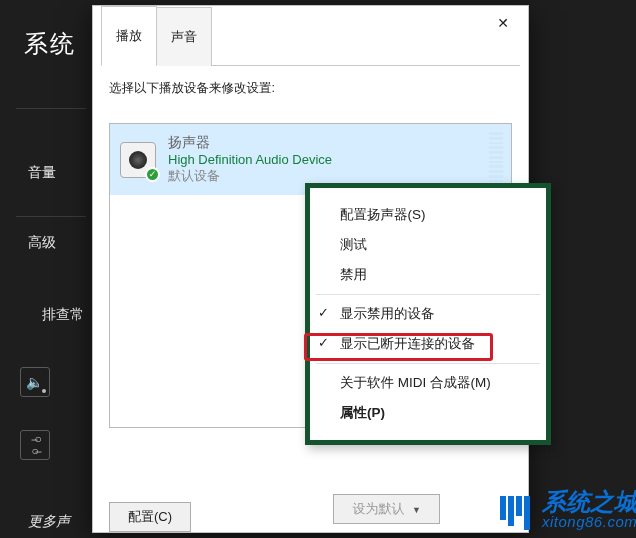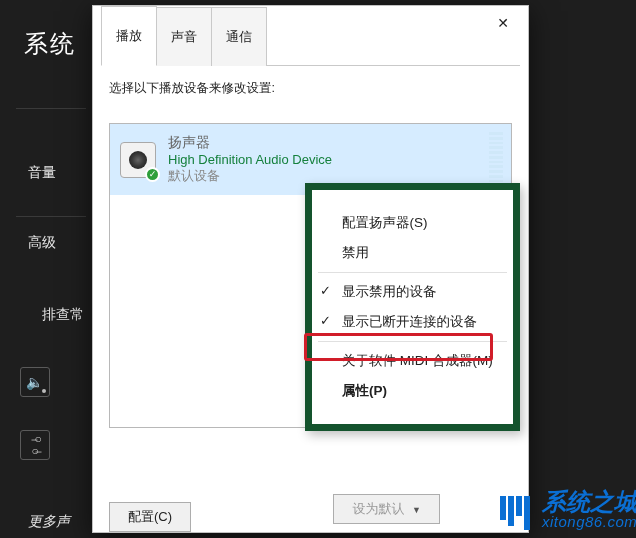--- a/index.html
+++ b/index.html
@@ -44,21 +44,21 @@
   .level-meter { position:absolute; right:8px; top:8px; bottom:8px; width:14px; display:flex; flex-direction:column-reverse; gap:2px; }
   .level-meter div { flex:1; background:#cfe8f9; }
 
   
   .bottom-row { display:flex; align-items:center; gap:10px; position:absolute; left:16px; bottom:0;justify-content:flex-end; }
   .btn { padding:5px 18px; font-size:13px; border:1px solid #adadad; background:#f0f0f0; color:#222; }
   .btn[data-disabled="true"] { color:#999; }
   .btn-arrow { font-size:9px; margin-left:4px; color:#555; }
 
   
-  .ctx { position:absolute; left:305px; top:183px; width:215px; background:#fff; border:7px solid #14532d; box-shadow:3px 4px 10px rgba(0,0,0,.25); padding:18px 0; z-index:10; }
+  .ctx { position:absolute; left:305px; top:183px; width:246px; background:#fff; border:5px solid #14532d; box-shadow:3px 4px 10px rgba(0,0,0,.25); padding:12px 0; z-index:10; }
   .ctx-item { padding:6px 8px 6px 30px; font-size:13.5px; color:#222; position:relative; }
   .ctx-item .check { position:absolute; left:8px; top:6px; font-size:13px; color:#222; }
   .ctx-sep { height:1px; background:#e0e0e0; margin:4px 6px; }
   .ctx-item.hot { font-weight:700; }
 
   
   .highlight-box { position:absolute; left:304px; top:333px; width:189px; height:28px; border:3px solid #d11d29; border-radius:3px; z-index:11; pointer-events:none; }
 
   
   .wm { position:absolute; right:-2px; bottom:8px; display:flex; align-items:center; gap:6px; z-index:20; }
@@ -101,21 +101,20 @@
     <span class="titlebar-icon">🔊</span>
     <span class="titlebar-text">声音</span>
     <span class="titlebar-close">
       <span>✕</span>
     </span>
   </div>
 
   <div class="tabbar">
     <div class="tab active">播放</div>
     <div class="tab">声音</div>
-    <div class="tab">通信</div>
   </div>
 
   <div class="panel">
     <div class="hint">选择以下播放设备来修改设置:</div>
 
     <div class="device-list">
       <div class="device-row">
         <div class="device-icon-wrap">
           <div class="device-icon">
             <div class="cone"></div>
@@ -152,20 +151,21 @@
     </div>
     <button class="btn" data-disabled="true" style="position:absolute; bottom:8px; right:88px;">
       <span>设为默认</span>
       <span class="btn-arrow">▼</span>
     </button>
   </div>
 </div>
 
 <div class="ctx">
   <div class="ctx-item">配置扬声器(S)</div>
+  <div class="ctx-item">测试</div>
   <div class="ctx-item">禁用</div>
   <div class="ctx-sep"></div>
   <div class="ctx-item">
     <span class="check">✓</span>
     <span>显示禁用的设备</span>
   </div>
   <div class="ctx-item">
     <span class="check">✓</span>
     <span>显示已断开连接的设备</span>
   </div>

